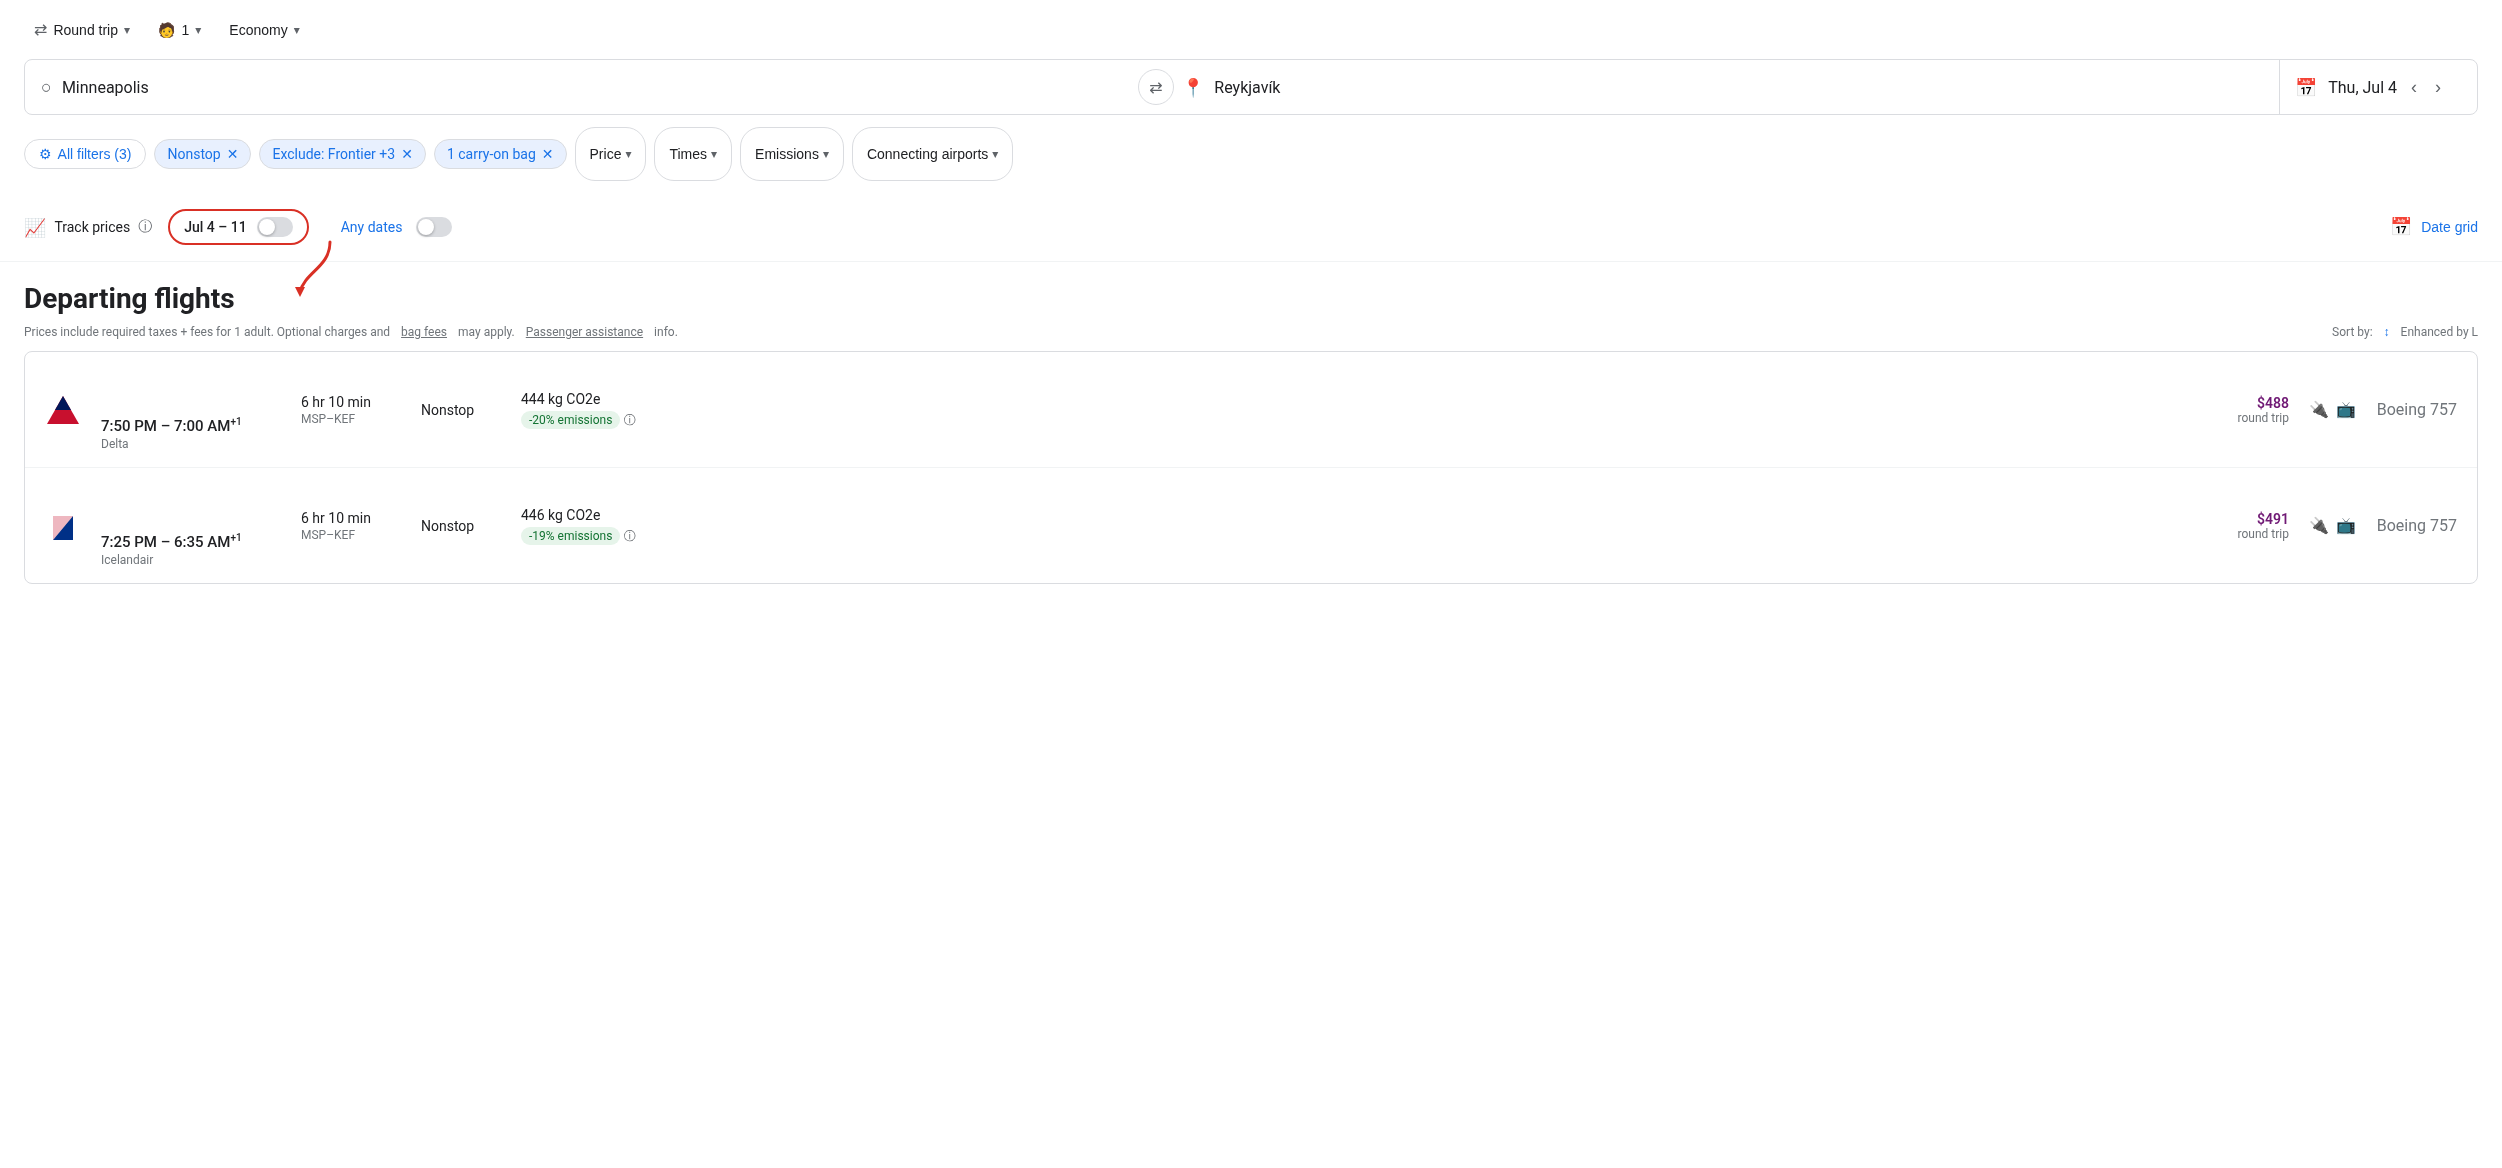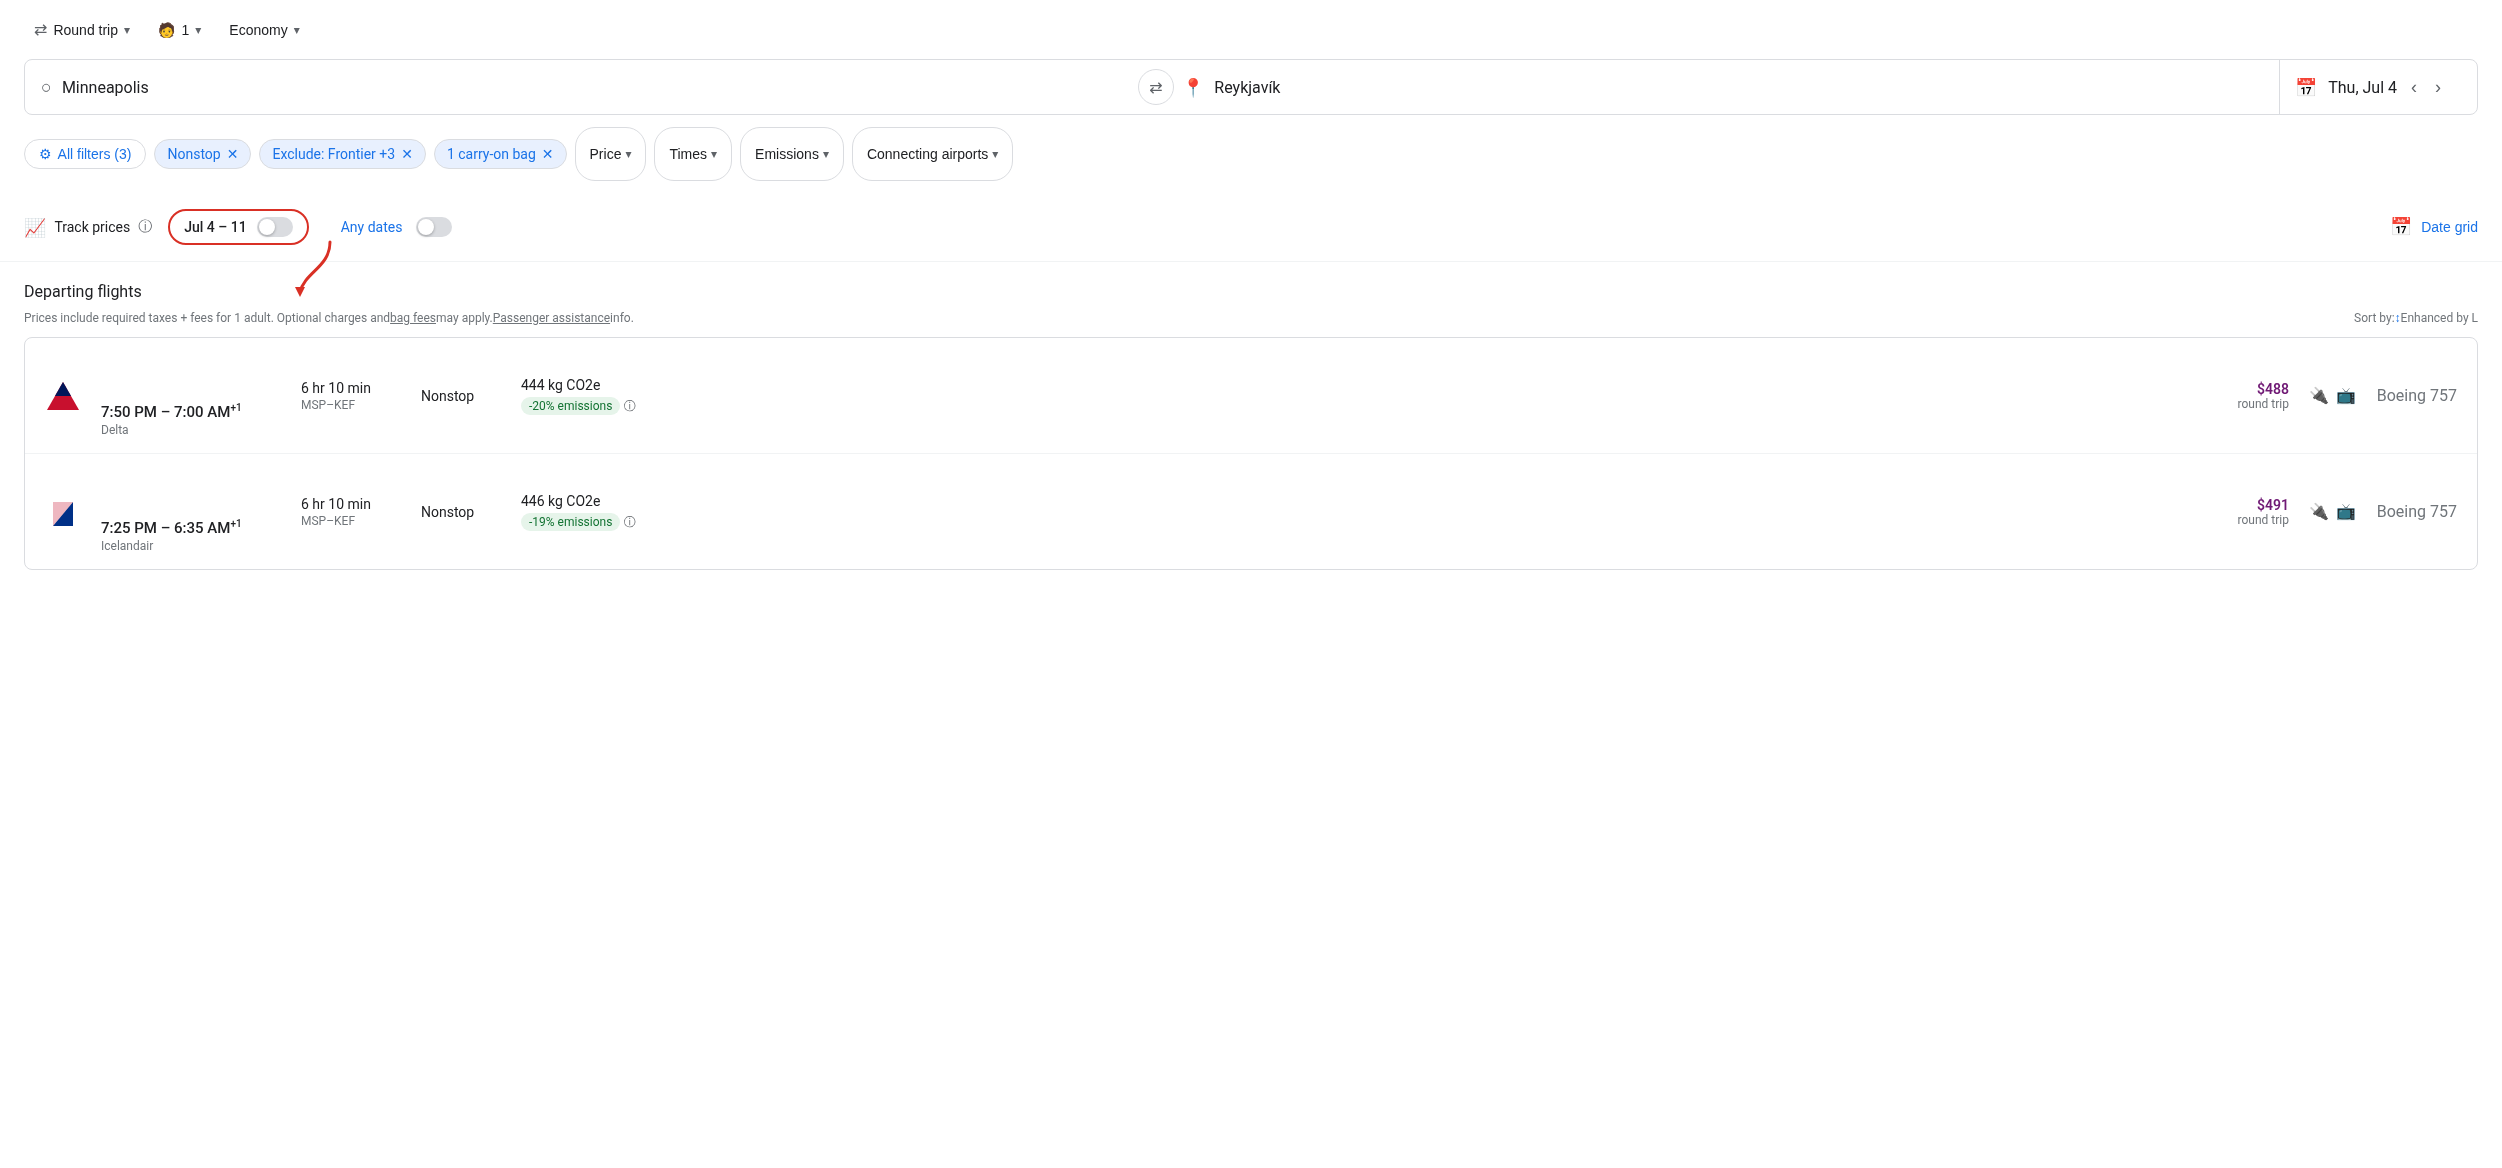--- a/index.html
+++ b/index.html
@@ -208,22 +208,22 @@
       cursor: pointer;
       border: none;
       background: none;
     }
 
     
     .departing-header {
       padding: 20px 24px 6px 24px;
     }
     .departing-title {
-      font-size: 16px;
-      font-weight: 400;
+      font-size: 28px;
+      font-weight: 700;
       color: #202124;
     }
     .departing-subtitle {
       font-size: 12px;
       color: #70757a;
       margin-top: 4px;
     }
     .sort-btn {
       display: flex;
       align-items: center;
@@ -341,21 +341,21 @@
     .flight-aircraft {
       font-size: 16px;
       color: #70757a;
       white-space: nowrap;
     }
 
     
     .departing-info-row {
       display: flex;
       align-items: baseline;
-      gap: 0;
+      gap: 11px;
       flex-wrap: wrap;
       padding: 0 24px 4px 24px;
     }
   </style>
 </head>
 <body>
 
 <div class="top-bar">
   <button class="top-bar-btn">
     <span class="arrow-icon">⇄</span>

